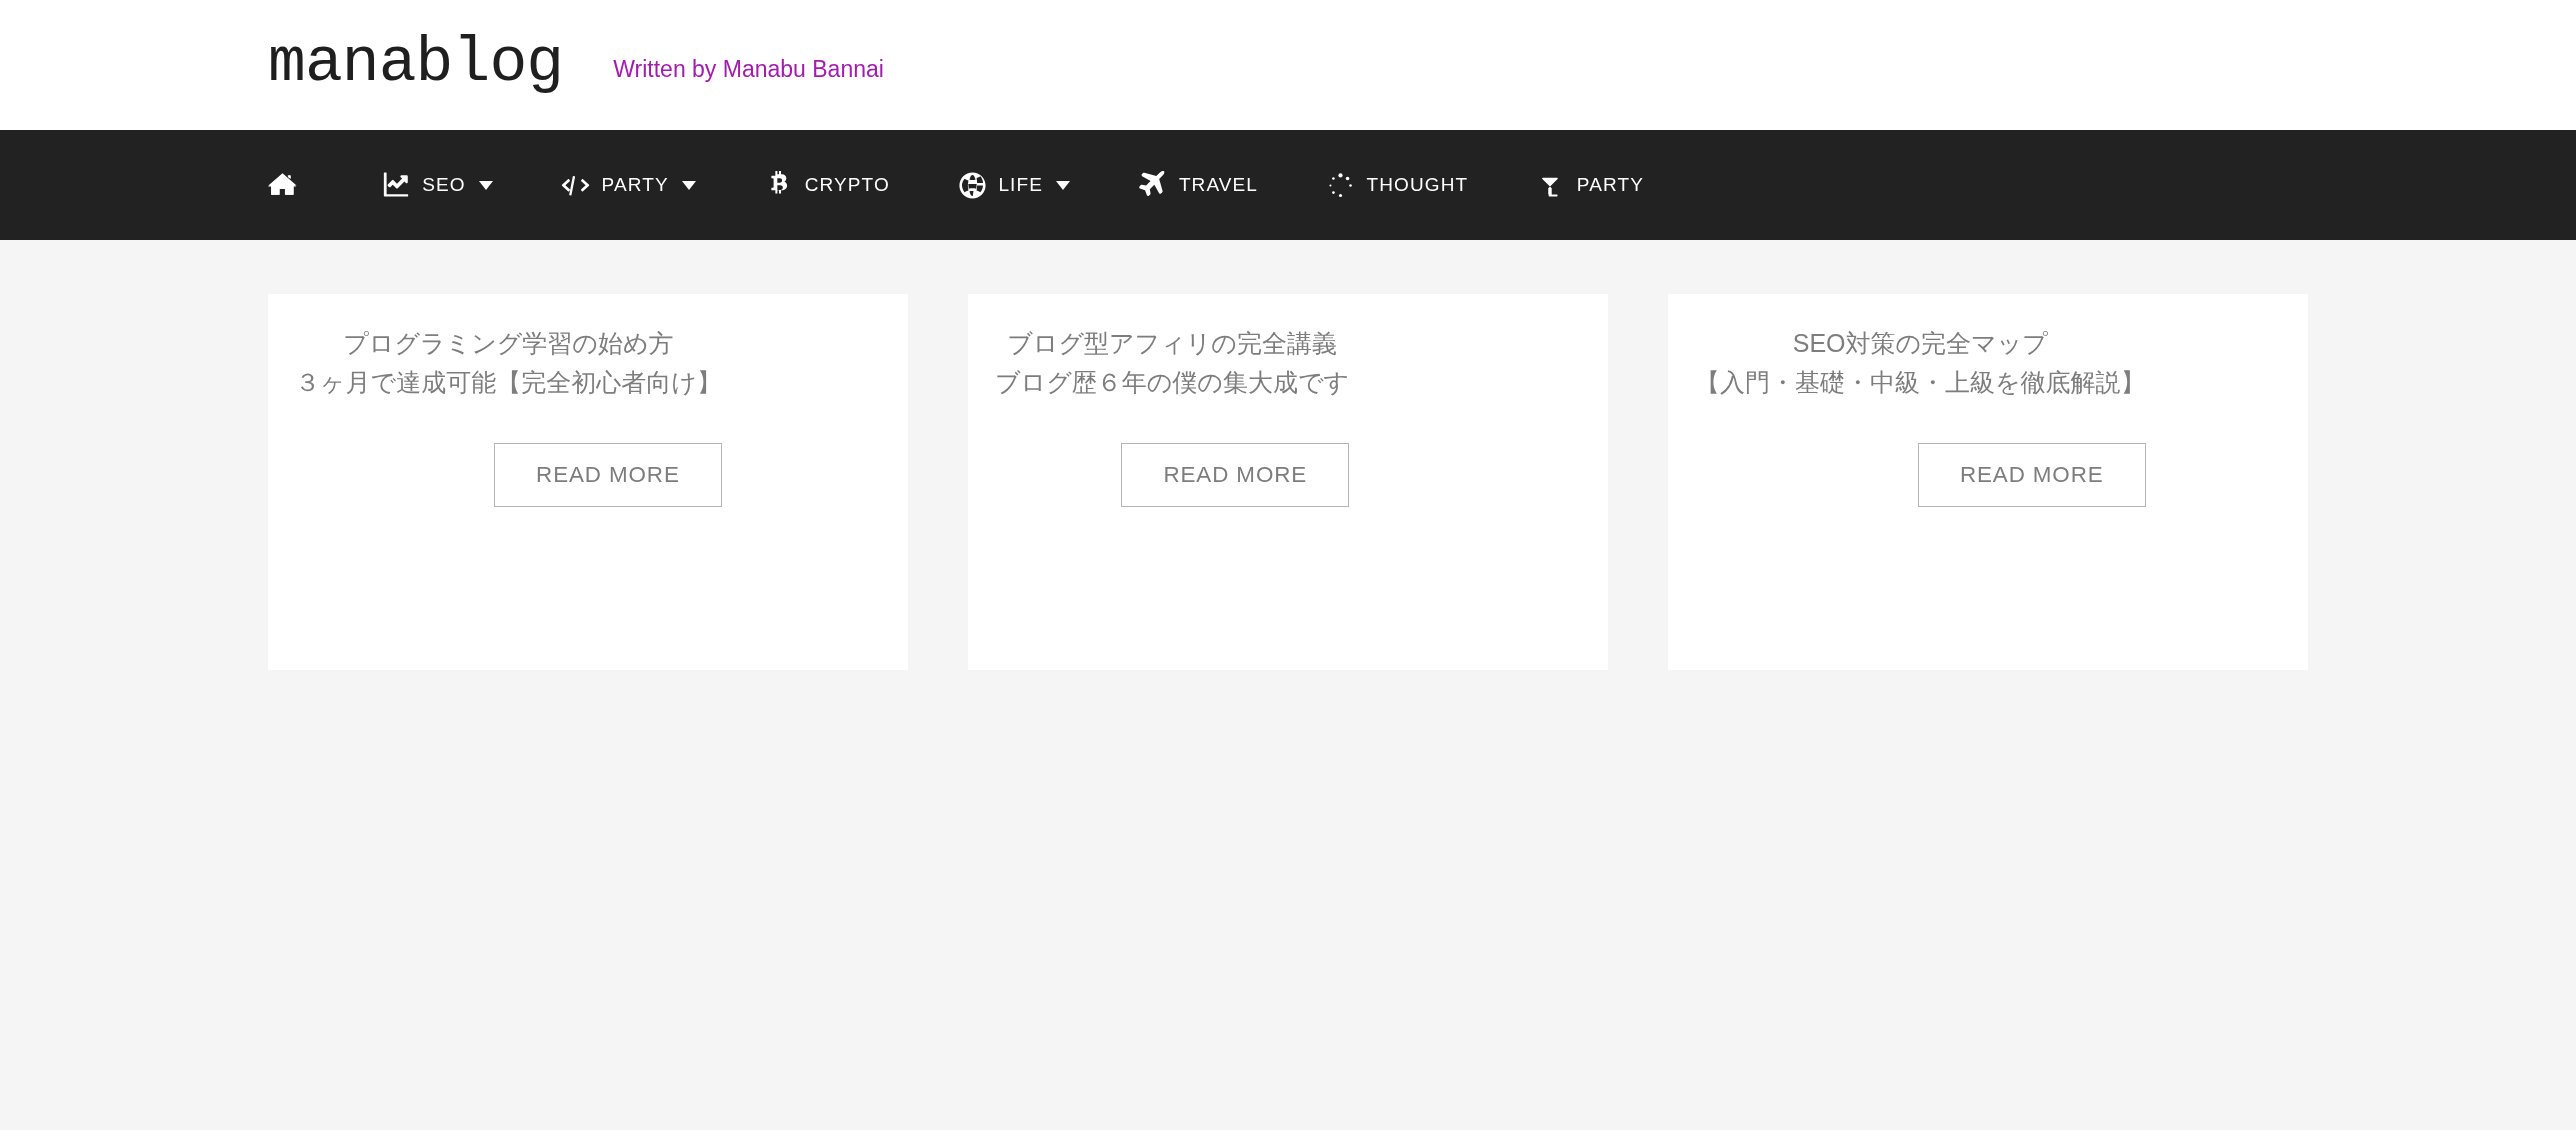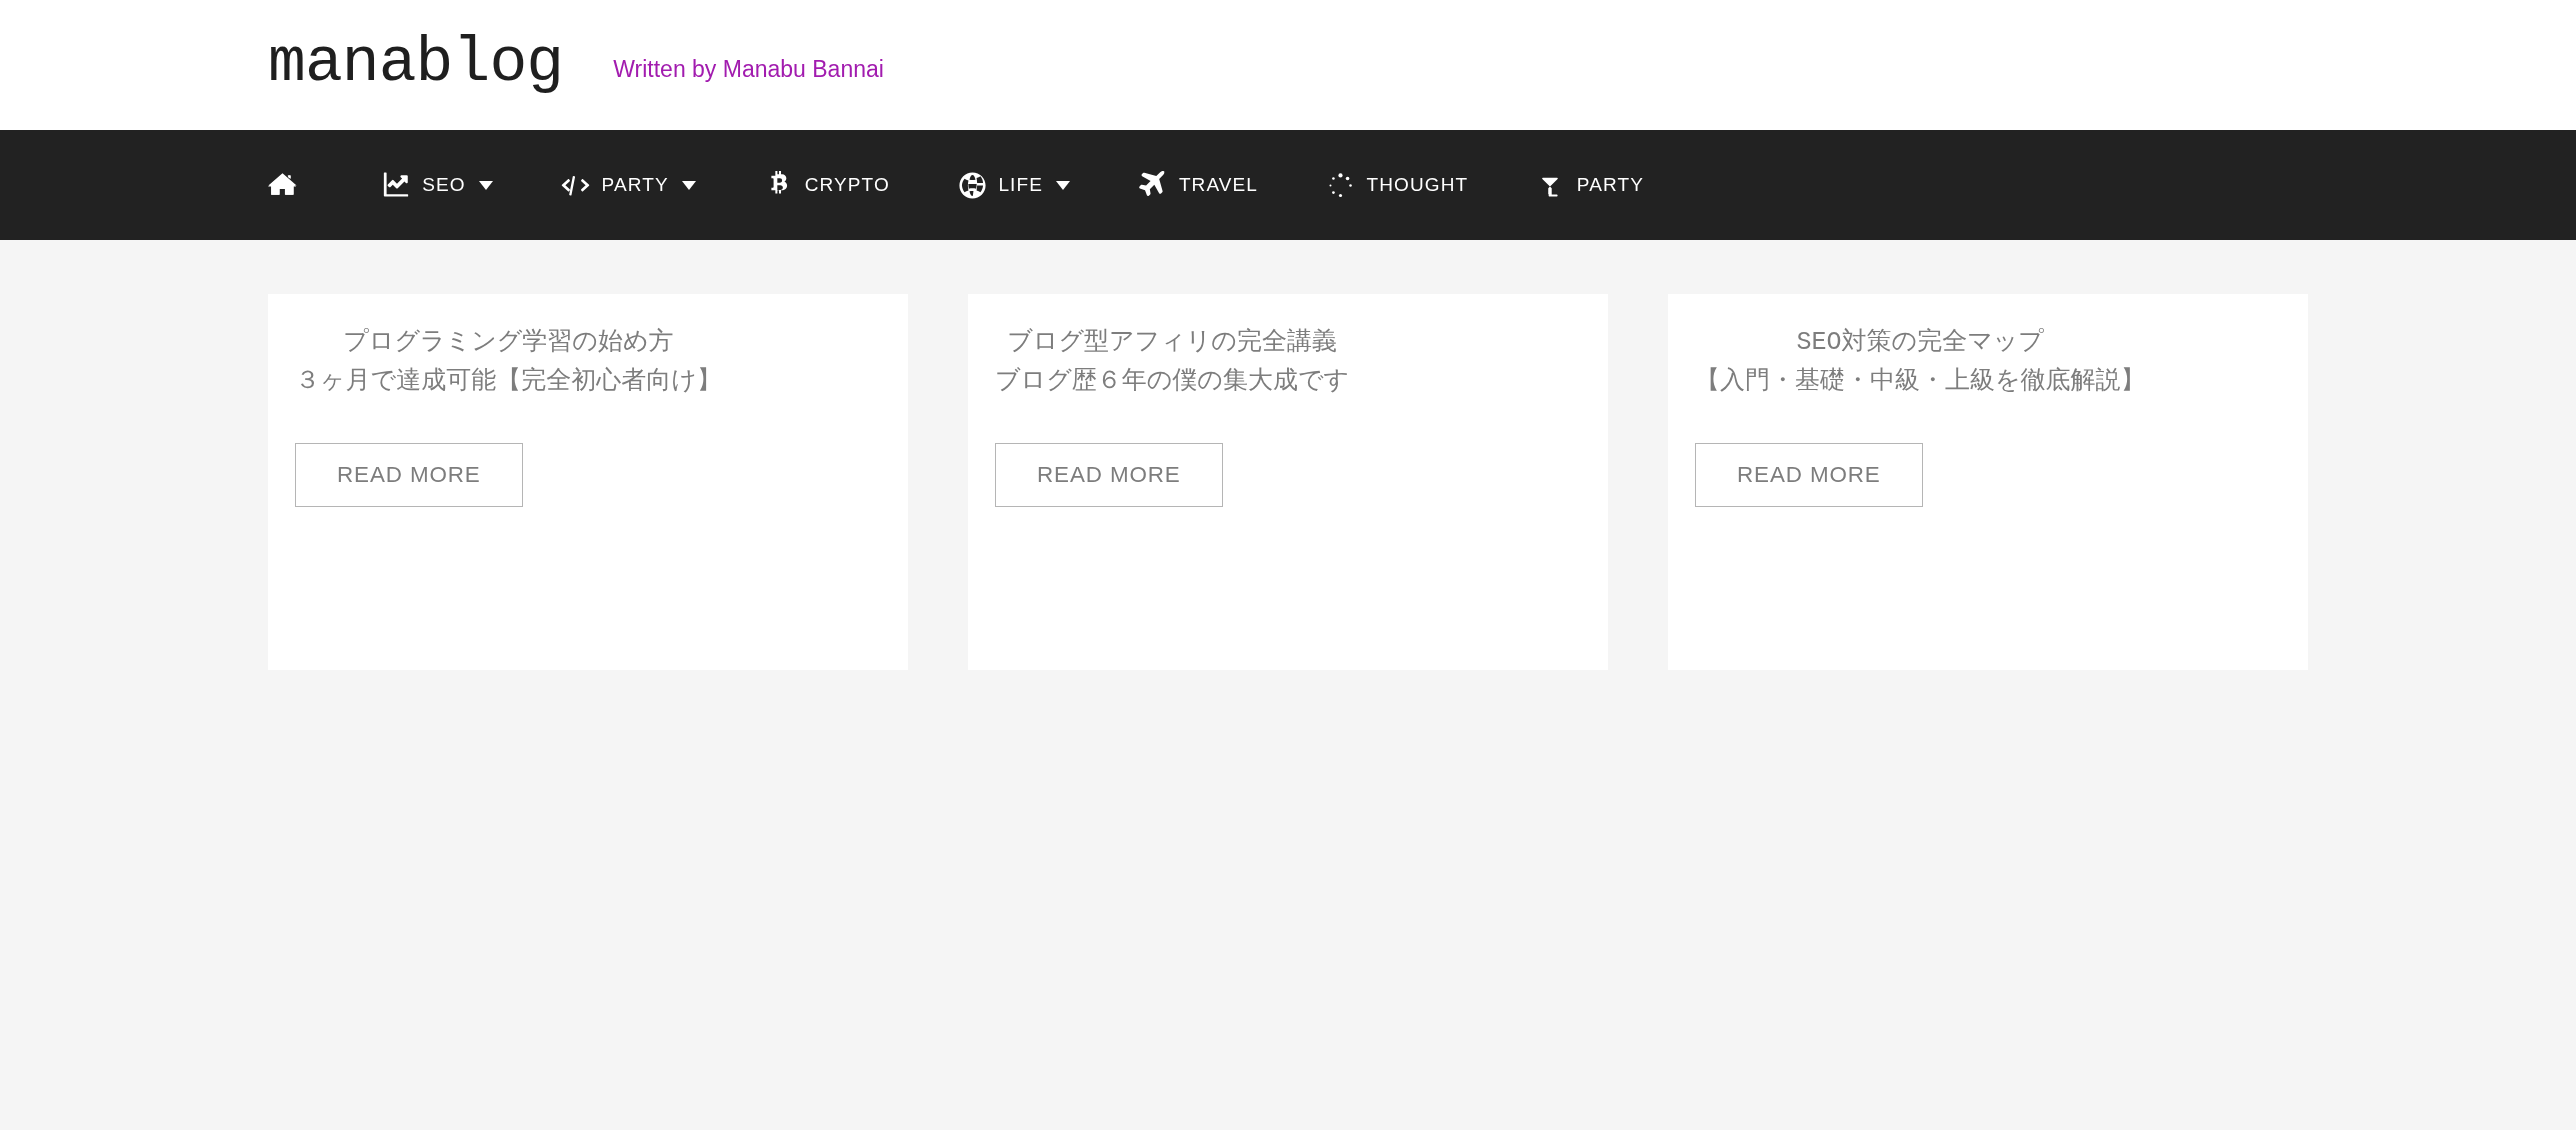--- a/index.html
+++ b/index.html
@@ -66,25 +66,24 @@
   }
   .card-img{
     height:349px; position:relative; overflow:hidden;
   }
   .card-body{
     padding:30px 27px 0 27px; text-align:center;
   }
   .card-title{
     font-size:25px; color:#7d7d7d; line-height:1.55;
     font-weight:400;
-    font-family:Liberation Mono, monospace;
   }
   .card-title span{ display:block; }
   .card-foot{
-    display:flex; justify-content:flex-start;
+    display:flex; justify-content:flex-end;
     margin-top:41px;
   }
   .read-more{
     border:0.9px solid #b5b5b5; background:#ffffff;
     color:#7d7d7d; font-size:22.4px; letter-spacing:0.9px;
     padding:18px 41px; cursor:pointer;
     font-family:"Liberation Sans", sans-serif;
   }
 
   

